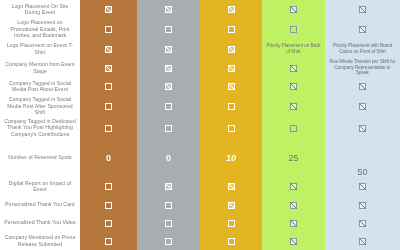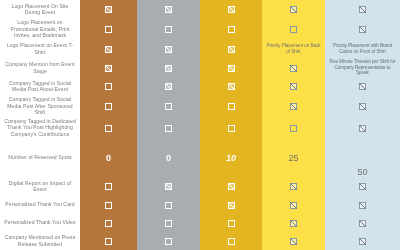--- a/index.html
+++ b/index.html
@@ -27,21 +27,21 @@
   .col-silver  {width:63px;}
   .col-gold    {width:62px;}
   .col-platinum{width:63px;}
   .col-diamond {width:75px;}
 
   
   .c-label   {background:#ffffff;}
   .c-bronze  {background:#b5773c;}
   .c-silver  {background:#a9adb2;}
   .c-gold    {background:#e3b521;font-style:italic;}
-  .c-platinum{background:#fde047;}
+  .c-platinum{background:#bef264;}
   .c-diamond {background:#d3e3ed;}
 
   
   .c-label   {border-bottom:1px solid #d8d8d8;}
   .c-bronze  {border-bottom:1px solid #c99161;}
   .c-silver  {border-bottom:1px solid #babec2;}
   .c-gold    {border-bottom:1px solid #eccc55;}
   .c-platinum{border-bottom:1px solid #e2e2e2;}
   .c-diamond {border-bottom:1px solid #e6eff5;}
 

